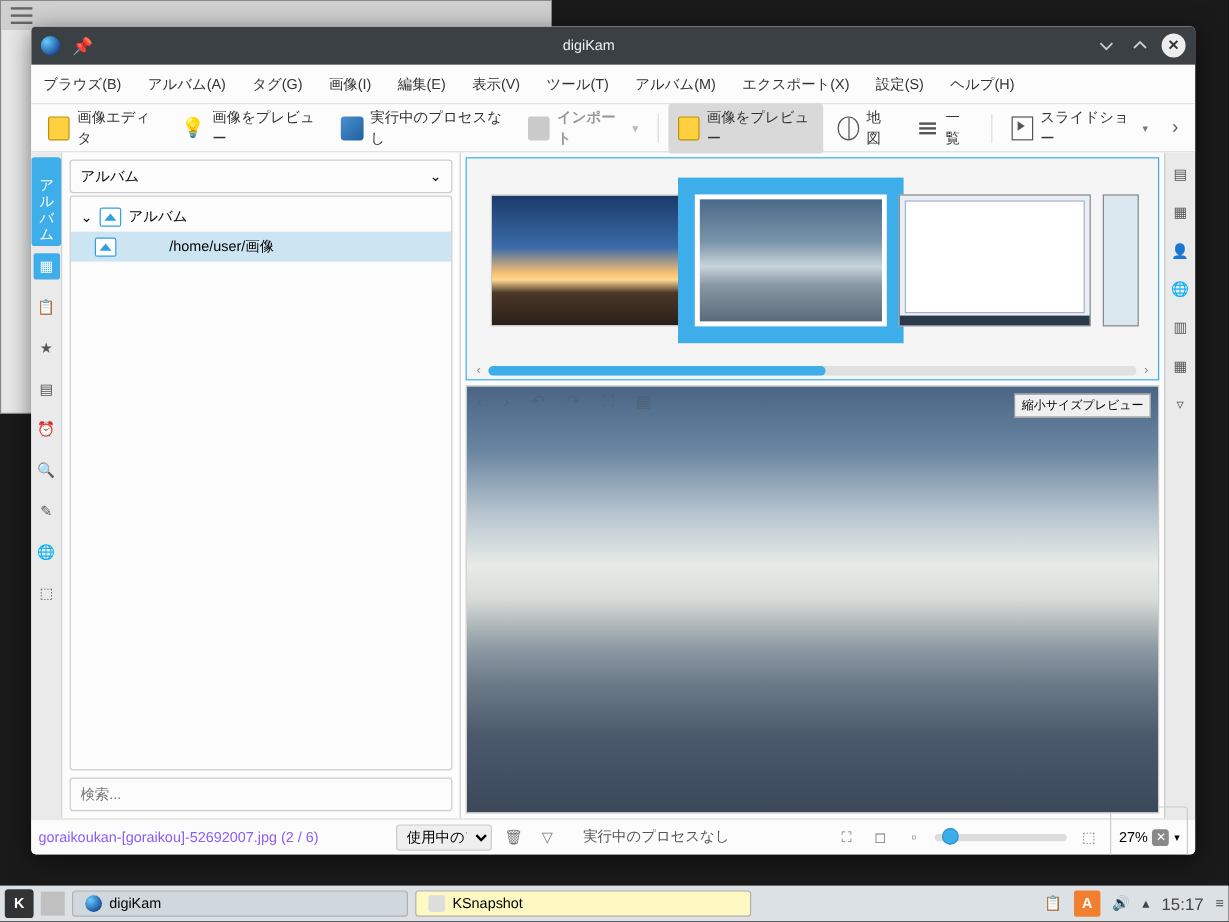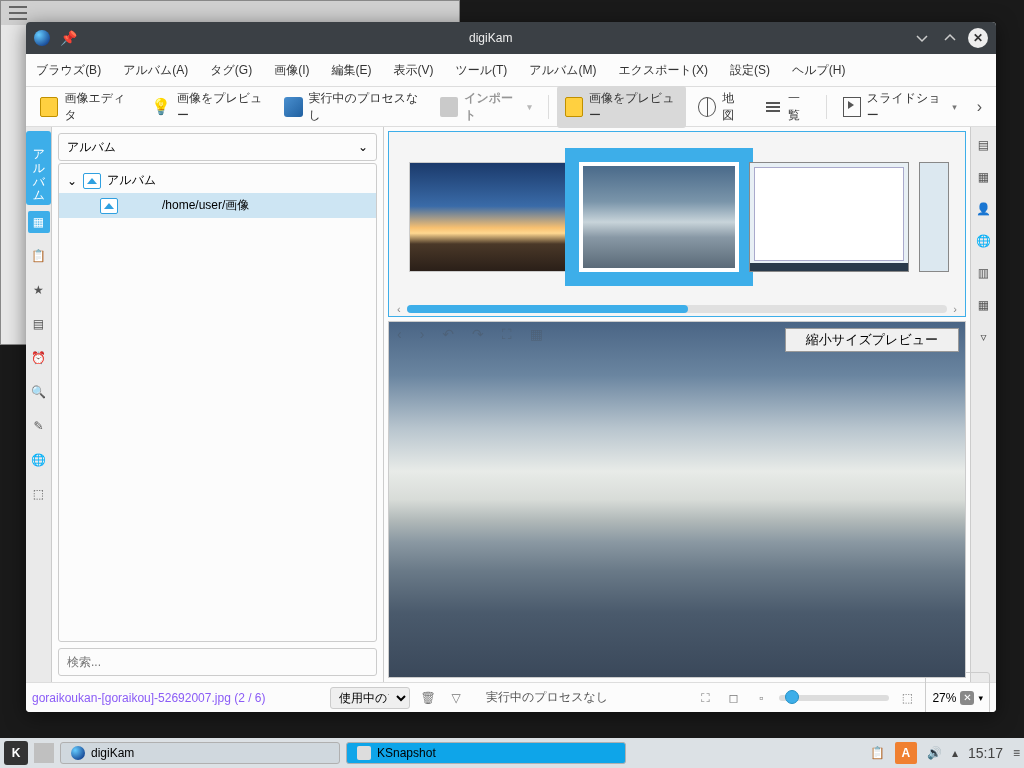--- a/index.html
+++ b/index.html
@@ -28,21 +28,21 @@
 .toolbar .overflow{margin-left:auto;font-size:16px;color:#555;padding:4px 8px;cursor:pointer;}
 .body-area{flex:1;display:flex;overflow:hidden;}
 .left-dock{width:26px;background:#eaeaea;border-right:1px solid #ccc;display:flex;flex-direction:column;align-items:center;padding-top:4px;}
 .left-dock .vtab{writing-mode:vertical-rl;padding:10px 4px;color:#333;cursor:pointer;border-radius:3px;}
 .left-dock .vtab.active{background:#3daee9;color:#fff;}
 .left-dock .dicon{width:22px;height:22px;margin:6px 0;display:flex;align-items:center;justify-content:center;color:#555;cursor:pointer;}
 .sidebar{width:332px;background:#fcfcfc;display:flex;flex-direction:column;border-right:1px solid #ccc;}
 .sidebar-header{height:28px;border:1px solid #ccc;margin:6px 6px 2px 6px;border-radius:3px;display:flex;align-items:center;padding:0 8px;justify-content:space-between;cursor:pointer;}
 .album-tree{flex:1;border:1px solid #ccc;margin:0 6px 6px 6px;border-radius:3px;padding:4px 0;overflow:auto;}
 .tree-item{display:flex;align-items:center;gap:6px;padding:4px 8px;cursor:pointer;}
-.tree-item.level1{padding-left:41px;gap:44px;}
+.tree-item.level1{padding-left:20px;gap:44px;}
 .tree-item.selected{background:#cde5f3;}
 .tree-icon{width:18px;height:16px;border:1.5px solid #30a0e0;border-radius:2px;display:flex;align-items:center;justify-content:center;background:#fff;}
 .tree-icon::after{content:"";width:0;height:0;border-left:5px solid transparent;border-right:5px solid transparent;border-bottom:6px solid #30a0e0;}
 .search-box{height:28px;border:1px solid #ccc;margin:0 6px 6px 6px;border-radius:3px;display:flex;align-items:center;padding:10px 8px;}
 .search-box input{border:none;outline:none;width:100%;background:transparent;}
 .content{flex:1;display:flex;flex-direction:column;overflow:hidden;padding:4px;gap:4px;position:relative;}
 .right-dock{width:26px;background:#eaeaea;border-left:1px solid #ccc;display:flex;flex-direction:column;align-items:center;padding-top:8px;gap:12px;}
 .right-dock .dicon{width:20px;height:20px;display:flex;align-items:center;justify-content:center;color:#555;cursor:pointer;}
 .thumb-strip{height:186px;border:1px solid #3daee9;background:#f5f5f5;position:relative;display:flex;flex-direction:column;}
 .thumb-row{flex:1;display:flex;align-items:center;padding:8px 20px;gap:10px;overflow:hidden;}
@@ -52,37 +52,37 @@
 .thumb.sky2{background:linear-gradient(to bottom,#4a6a8a 0%,#7a95aa 35%,#c8d4da 55%,#8898a5 70%,#5a6a78 100%);}
 .thumb.app-shot{background:#e8f0f5;border:1px solid #888;position:relative;}
 .thumb.app-shot::before{content:"";position:absolute;top:4px;left:4px;right:4px;bottom:10px;background:#fff;border:1px solid #aac;}
 .thumb.app-shot::after{content:"";position:absolute;bottom:0;left:0;right:0;height:8px;background:#2a3a4a;}
 .thumb.partial{width:30px;background:#dce8f0;border:1px solid #888;}
 .strip-scroll{height:14px;display:flex;align-items:center;padding:0 8px;gap:6px;}
 .strip-scroll .arrow{color:#888;font-size:11px;cursor:pointer;}
 .strip-scroll .track{flex:1;height:8px;background:#e0e0e0;border-radius:4px;position:relative;}
 .strip-scroll .handle{position:absolute;left:0;width:52%;height:8px;background:#3daee9;border-radius:4px;}
 .preview{flex:1;border:1px solid #ccc;position:relative;overflow:hidden;background:linear-gradient(to bottom,#4a6585 0%,#6a85a0 15%,#b8c5ce 30%,#e8ebe8 42%,#d8dcd8 50%,#b0b8b8 56%,#8a98a2 62%,#6a7a88 70%,#4a5a6c 82%,#3a485a 100%);}
-.preview-badge{position:absolute;top:6px;right:6px;background:#f0f0f0;border:1px solid #999;padding:2px 20px;font-size:13px;font-family:Liberation Mono, monospace;}
+.preview-badge{position:absolute;top:6px;right:6px;background:#f0f0f0;border:1px solid #999;padding:2px 5px;font-size:10px;font-family:Liberation Mono, monospace;}
 .preview-toolbar{position:absolute;top:4px;left:8px;display:flex;gap:18px;opacity:0.25;}
 .preview-toolbar span{color:#444;font-size:14px;}
 .statusbar{height:30px;border-top:1px solid #ddd;display:flex;align-items:center;padding:0 6px;gap:8px;background:#fcfcfc;}
 .statusbar .fname{color:#8b5cf6;white-space:nowrap;overflow:hidden;text-overflow:ellipsis;flex:0 0 290px;}
 .statusbar select{height:22px;border:1px solid #ccc;border-radius:3px;padding:0 4px;width:80px;}
 .statusbar .sicon{width:20px;height:20px;display:flex;align-items:center;justify-content:center;color:#777;cursor:pointer;}
 .statusbar .proc{color:#555;margin:0 12px;font-family:Liberation Mono, monospace;}
 .statusbar .spacer{flex:1;}
 .zoom-slider{width:110px;height:6px;background:#ddd;border-radius:3px;position:relative;}
 .zoom-slider .zh{position:absolute;left:6px;top:-5px;width:14px;height:14px;border-radius:50%;background:#3daee9;border:1px solid #2590c5;}
 .zoom-box{border:1px solid #ccc;border-radius:3px;padding:18px 6px;display:flex;align-items:center;gap:4px;}
 .zoom-box .xbtn{background:#888;color:#fff;border-radius:3px;width:14px;height:14px;display:flex;align-items:center;justify-content:center;font-size:10px;}
 .taskbar{position:absolute;bottom:0;left:0;width:1024px;height:30px;background:#dce1e5;display:flex;align-items:center;padding:0 4px;gap:6px;}
 .taskbar .klogo{width:24px;height:24px;background:#333;color:#fff;display:flex;align-items:center;justify-content:center;font-weight:bold;border-radius:3px;cursor:pointer;}
 .taskbar .mini{width:20px;height:20px;background:#c0c0c0;}
-.taskbar .task{display:flex;align-items:center;gap:6px;padding:3px 10px;border:1px solid #b0b0b0;background:#0ea5e9;border-radius:3px;cursor:pointer;width:280px;}
+.taskbar .task{display:flex;align-items:center;gap:6px;padding:3px 10px;border:1px solid #b0b0b0;background:#fef9c3;border-radius:3px;cursor:pointer;width:280px;}
 .taskbar .task .tico{width:14px;height:14px;border-radius:50%;}
 .taskbar .task.active{background:#d0d8de;}
 .taskbar .tray{margin-left:auto;display:flex;align-items:center;gap:10px;color:#444;}
 .taskbar .tray .tic{cursor:pointer;}
 .ic-editor{background:#ffd040;border:1px solid #c09000;border-radius:2px;}
 .ic-bulb{color:#f0c040;font-size:16px;}
 .ic-batch{background:linear-gradient(135deg,#4a90d0,#2060a0);border-radius:3px;}
 .ic-cam{background:#999;border-radius:2px;}
 .ic-thumb{border:1.5px solid #555;}
 .ic-thumb::before{content:"";display:block;width:7px;height:7px;border:1.5px solid #555;margin:1px;}

